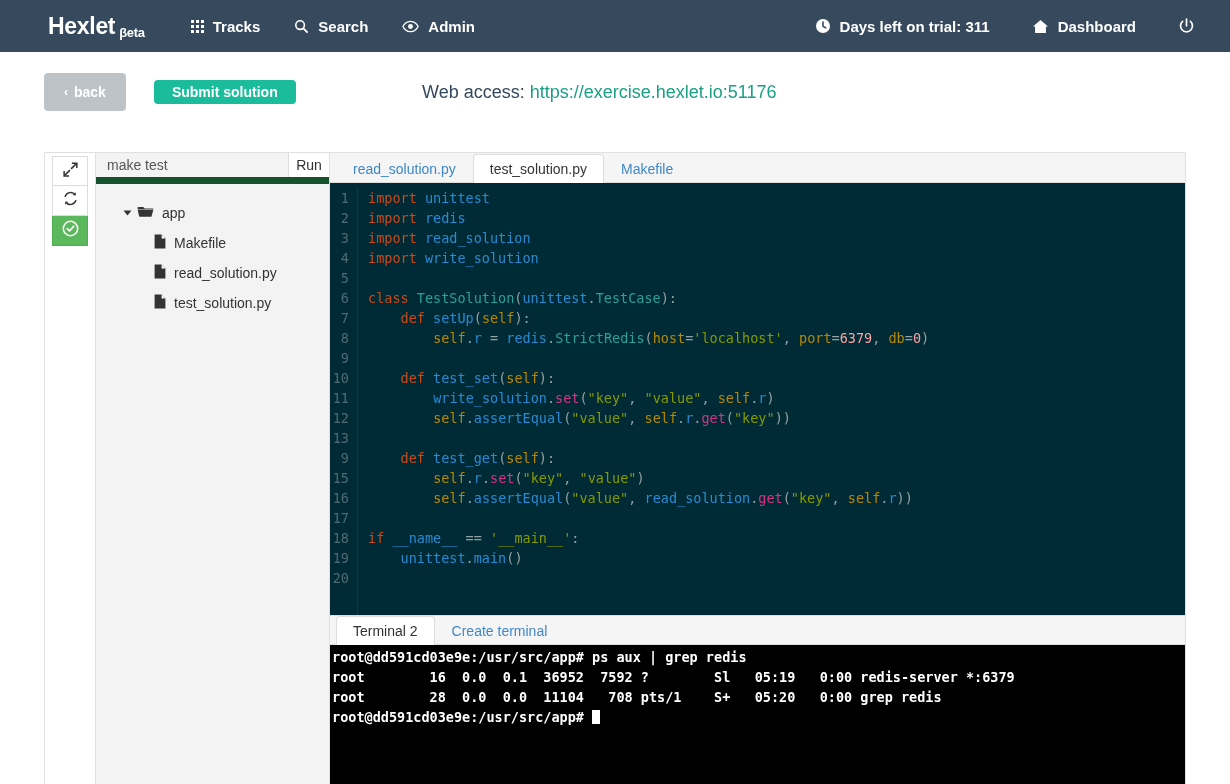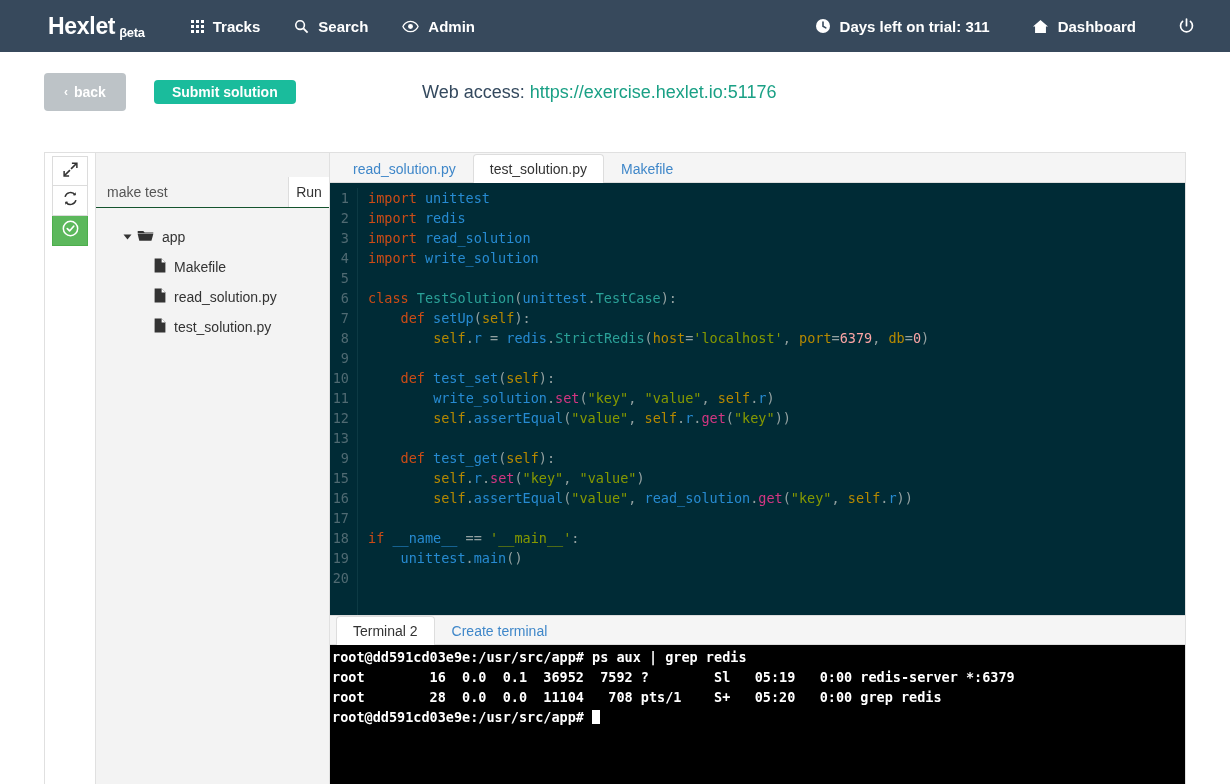--- a/index.html
+++ b/index.html
@@ -133,23 +133,22 @@
   .tree-col {
     width: 234px;
     flex: none;
     background: #f3f3f3;
     border-right: 1px solid #e0e0e0;
     display: flex; flex-direction: column;
   }
   .cmd-bar {
     height: 31px;
     display: flex;
-    border-bottom: 1px solid #14532d;
+    border-bottom: 7px solid #14532d;
     background: #7dd3fc;
-    margin-top: 24px;
   }
   .cmd-input {
     flex: 1;
     border: none;
     background: #f3f3f3;
     font-size: 14px;
     color: #555;
     padding-left: 11px;
     outline: none;
     font-family: "Liberation Sans", sans-serif;

